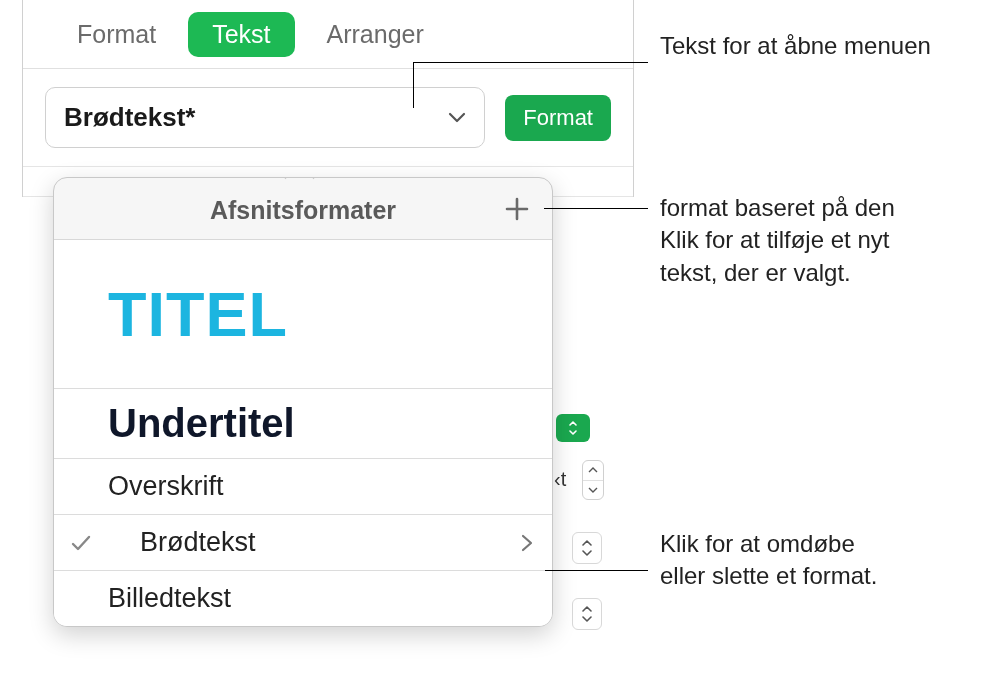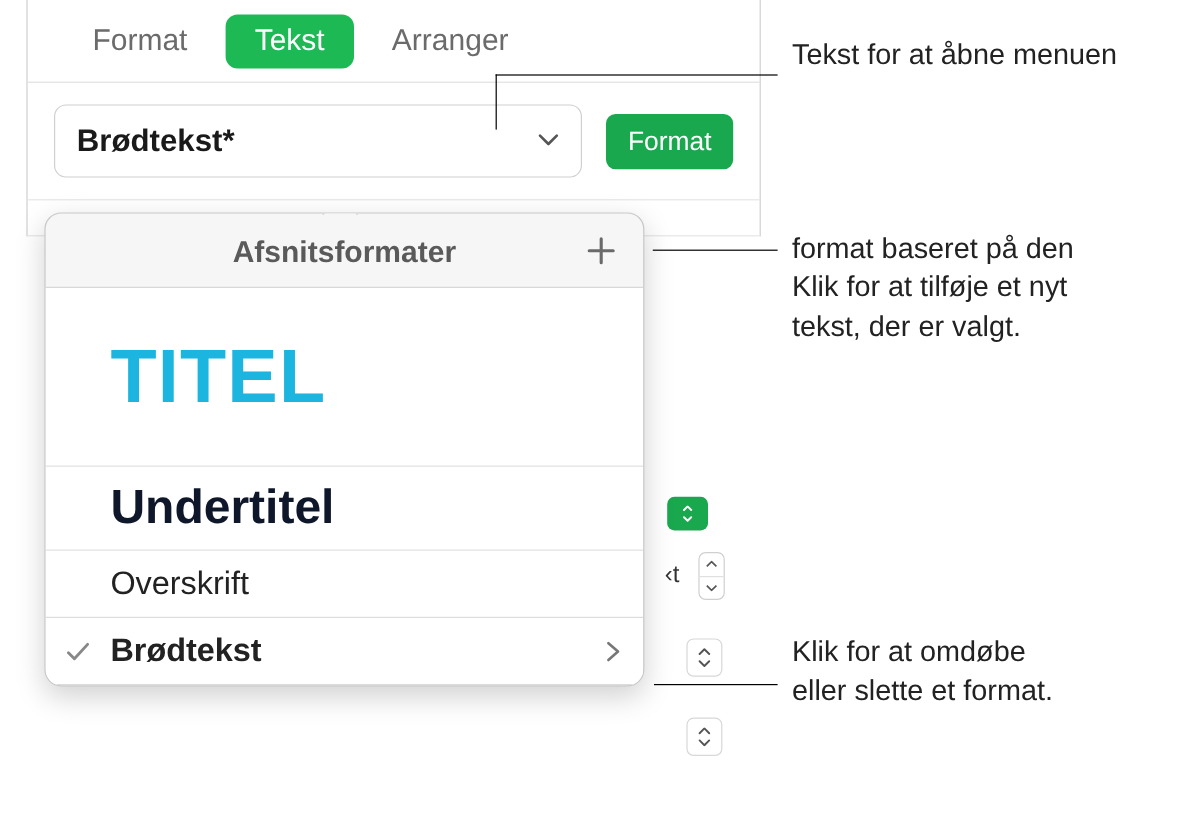--- a/index.html
+++ b/index.html
@@ -81,21 +81,21 @@
       font-size: 22px;
       font-weight: 500;
       cursor: pointer;
     }
     .spacer-row {
       height: 30px;
       border-bottom: 1px solid #e5e5e5;
     }
     .popup {
       position: absolute;
-      left: 37px;
+      left: 53px;
       top: 177px;
       width: 500px;
       background: #f6f6f6;
       border: 1px solid #c8c8c8;
       border-radius: 14px;
       box-shadow: 0 8px 24px rgba(0,0,0,0.18);
       overflow: hidden;
     }
     .popup::before {
       content: "";
@@ -156,22 +156,23 @@
       font-weight: 700;
       color: #0f172a;
     }
     .style-item.overskrift .item-label {
       font-size: 27px;
       font-weight: 400;
       color: #222;
     }
     .style-item.broedtekst .item-label {
       font-size: 27px;
-      font-weight: 700;
+      font-weight: 400;
       color: #222;
+      margin-left: 32px;
     }
     .style-item.billedtekst {
       border-bottom: none;
     }
     .style-item.billedtekst .item-label {
       font-size: 27px;
       font-weight: 400;
       color: #222;
     }
     .check-icon {
@@ -331,20 +332,23 @@
           <path d="M3 12 L8 17 L19 5" stroke="#888" stroke-width="2.4" fill="none" stroke-linecap="round" stroke-linejoin="round"></path>
         </svg>
     </span>
     <span class="item-label">Brødtekst</span>
     <span class="chevron-right">
       <svg viewBox="0 0 14 20">
           <path d="M3 3 L11 10 L3 17" stroke="#777" stroke-width="2.2" fill="none" stroke-linecap="round" stroke-linejoin="round"></path>
         </svg>
     </span>
   </div>
+  <div class="style-item billedtekst">
+    <span class="item-label">Billedtekst</span>
+  </div>
 </div>
 
 <div class="callout-line-v" style="left:413px; top:62px; height:46px;"></div>
 <div class="callout-line" style="left:413px; top:62px; width:235px;"></div>
 <div class="callout" style="left:660px; top:30px;">
   <div>Tekst for at åbne menuen</div>
 </div>
 
 <div class="callout-line" style="left:544px; top:208px; width:104px;"></div>
 <div class="callout" style="left:660px; top:192px;">

